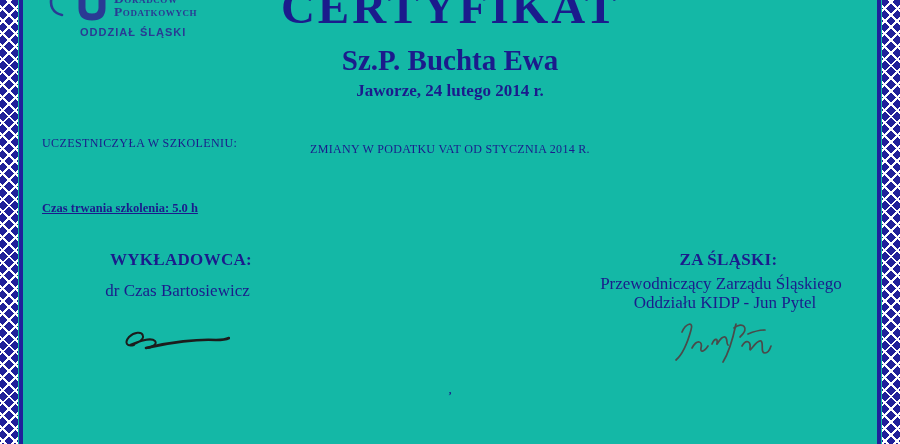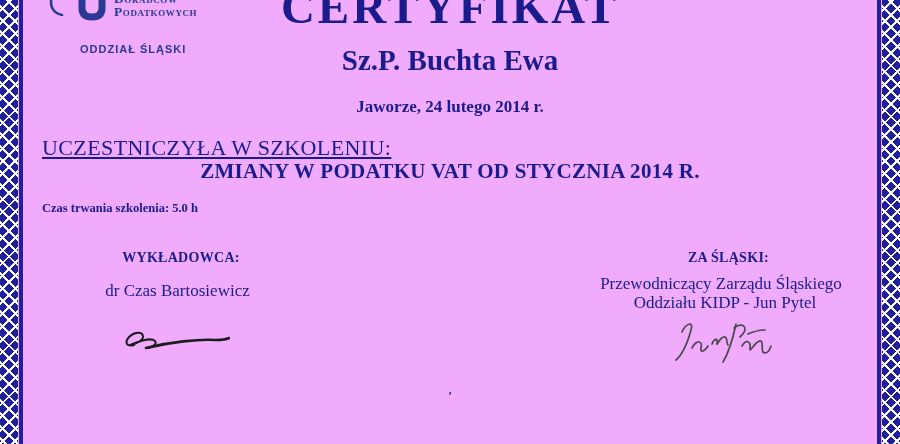--- a/index.html
+++ b/index.html
@@ -1,17 +1,17 @@
 <!DOCTYPE html>
 <html><head>
 <meta charset="utf-8">
 <style>
   html,body{margin:0;padding:0;background:#ffffff;}
   .page{
-    position:relative;width:900px;height:444px;background:#f0abfc;
+    position:relative;width:900px;height:444px;background:#14b8a6;
     overflow:hidden;font-family:"Liberation Serif", serif;color:#1b1b8c;
   }
   
   .border-strip{
     position:absolute;top:0;bottom:0;width:18px;background-color:#20209a;
     background-image:
       repeating-linear-gradient(45deg, rgba(255,255,255,0) 0 3px, #ffffff 3px 5px, rgba(255,255,255,0) 5px 9px),
       repeating-linear-gradient(-45deg, rgba(255,255,255,0) 0 3px, #ffffff 3px 5px, rgba(255,255,255,0) 5px 9px);
   }
   .border-strip.left{left:0;}
@@ -21,36 +21,36 @@
   .border-bar.right{right:19px;}
   
   .logo-glyph{position:absolute;left:44px;top:0;}
   .logo-org{
     position:absolute;left:114px;line-height:1;font-weight:600;
     font-variant:small-caps;letter-spacing:.6px;font-size:13.5px;color:#2a3a94;
   }
   .logo-org.l1{top:-8px;}
   .logo-org.l2{top:5px;}
   .logo-branch{
-    position:absolute;left:80px;top:43px;font-family:"Liberation Sans", sans-serif;
+    position:absolute;left:80px;top:26px;font-family:"Liberation Sans", sans-serif;
     font-weight:bold;font-size:11px;letter-spacing:1px;color:#2a3a94;
   }
   
   .center-line{position:absolute;left:0;right:0;text-align:center;line-height:1;}
   .title{top:-16px;font-size:47px;font-weight:bold;letter-spacing:3px;}
   .recipient{top:46px;font-size:29px;font-weight:bold;}
-  .place-date{top:82px;font-size:17px;font-weight:bold;margin-top:16px;}
-  .participation{position:absolute;left:42px;top:137px;font-size:22px;letter-spacing:.4px;line-height:1;text-decoration:underline;}
-  .training{top:161px;font-size:21px;font-weight:bold;letter-spacing:.3px;}
-  .duration{position:absolute;left:42px;top:202px;font-size:12.5px;font-weight:bold;line-height:1;}
+  .place-date{top:82px;font-size:17px;font-weight:bold;}
+  .participation{position:absolute;left:42px;top:137px;font-size:12px;letter-spacing:.4px;line-height:1;}
+  .training{top:143px;font-size:12px;font-weight:normal;letter-spacing:.3px;}
+  .duration{position:absolute;left:42px;top:202px;font-size:12.5px;font-weight:bold;line-height:1;text-decoration:underline;}
   
   .col{position:absolute;text-align:center;line-height:1;}
   .col-lecturer{left:55px;width:245px;}
   .col-board{left:575px;width:300px;}
-  .col-label{position:absolute;left:7px;right:0;top:251px;font-size:14px;font-weight:bold;letter-spacing:.3px;}
+  .col-label{position:absolute;left:7px;right:0;top:251px;font-size:17px;font-weight:bold;letter-spacing:.3px;}
   .lect-name{position:absolute;left:0;right:0;top:282px;font-size:17px;}
   .board-l1{position:absolute;left:0;right:8px;top:275px;font-size:17px;}
   .board-l2{position:absolute;left:0;right:0;top:294px;font-size:17px;}
   .sig{position:absolute;}
   .sig1{left:120px;top:316px;}
   .sig2{left:666px;top:316px;}
   
   .footer-sep{top:385px;font-size:11px;font-weight:bold;}
   .footer-contact{top:398px;font-size:12px;font-weight:bold;letter-spacing:.2px;}
 </style>

